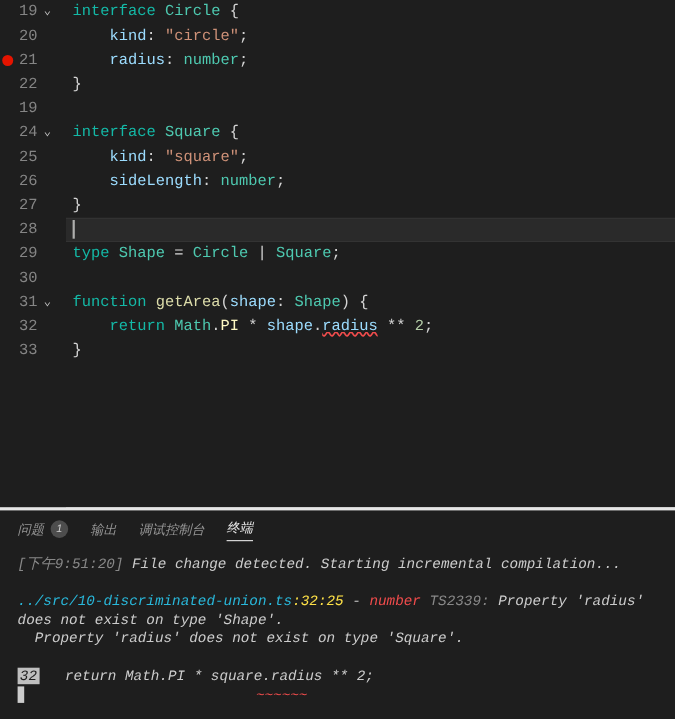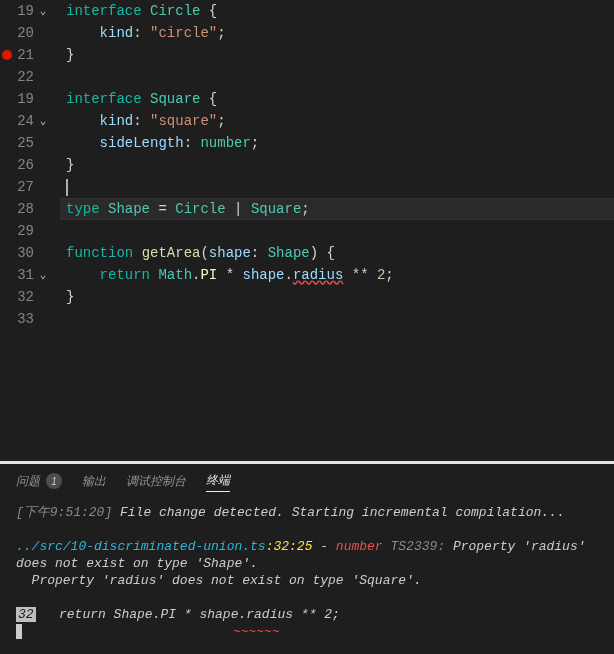--- a/index.html
+++ b/index.html
@@ -230,20 +230,21 @@
         <span class="lno">33</span>
         <span class="fold"></span>
       </div>
   </div>
 
   <div class="code">
     <div class="highlight" style="top:198px"></div>
 
     <div class="cline"><span><span class="tok-kw">interface</span> <span class="tok-type">Circle</span><span class="tok-punc"> {</span></span></div>
     <div class="cline"><span>    <span class="tok-prop">kind</span><span class="tok-punc">: </span><span class="tok-str">"circle"</span><span class="tok-punc">;</span></span></div>
+    <div class="cline"><span>    <span class="tok-prop">radius</span><span class="tok-punc">: </span><span class="tok-type">number</span><span class="tok-punc">;</span></span></div>
     <div class="cline"><span><span class="tok-punc">}</span></span></div>
     <div class="cline"><span></span></div>
     <div class="cline"><span><span class="tok-kw">interface</span> <span class="tok-type">Square</span><span class="tok-punc"> {</span></span></div>
     <div class="cline"><span>    <span class="tok-prop">kind</span><span class="tok-punc">: </span><span class="tok-str">"square"</span><span class="tok-punc">;</span></span></div>
     <div class="cline"><span>    <span class="tok-prop">sideLength</span><span class="tok-punc">: </span><span class="tok-type">number</span><span class="tok-punc">;</span></span></div>
     <div class="cline"><span><span class="tok-punc">}</span></span></div>
     <div class="cline"><span><span class="cursor"></span></span></div>
     <div class="cline"><span><span class="tok-kw">type</span> <span class="tok-type">Shape</span><span class="tok-white"> = </span><span class="tok-type">Circle</span><span class="tok-white"> | </span><span class="tok-type">Square</span><span class="tok-punc">;</span></span></div>
     <div class="cline"><span></span></div>
     <div class="cline"><span><span class="tok-kw">function</span> <span class="tok-func">getArea</span><span class="tok-punc">(</span><span class="tok-prop">shape</span><span class="tok-punc">: </span><span class="tok-type">Shape</span><span class="tok-punc">)</span><span class="tok-punc"> {</span></span></div>
@@ -266,15 +267,15 @@
       </div>
     <div class="tab active">
         <span>终端</span>
       </div>
   </div>
   <div class="term"><span class="term-dim">[下午9:51:20] </span><span>File change detected. Starting incremental compilation...</span>
 
 <span class="term-cyan">../src/10-discriminated-union.ts</span><span class="term-yellow">:32:25</span><span> - </span><span class="term-red">number</span><span class="term-dim"> TS2339: </span><span>Property 'radius' does not exist on type 'Shape'.</span>
 <span>  Property 'radius' does not exist on type 'Square'.</span>
 
-<span class="term-linenum">32</span><span>   return Shape.PI * shape.</span><span>radius</span><span> ** 2;</span>
+<span class="term-linenum">32</span><span>   return Math.PI * square.</span><span>radius</span><span> ** 2;</span>
 <span class="term-cursor"></span><span class="term-red">                           ~~~~~~</span></div>
 </div>
 
 </body></html>

